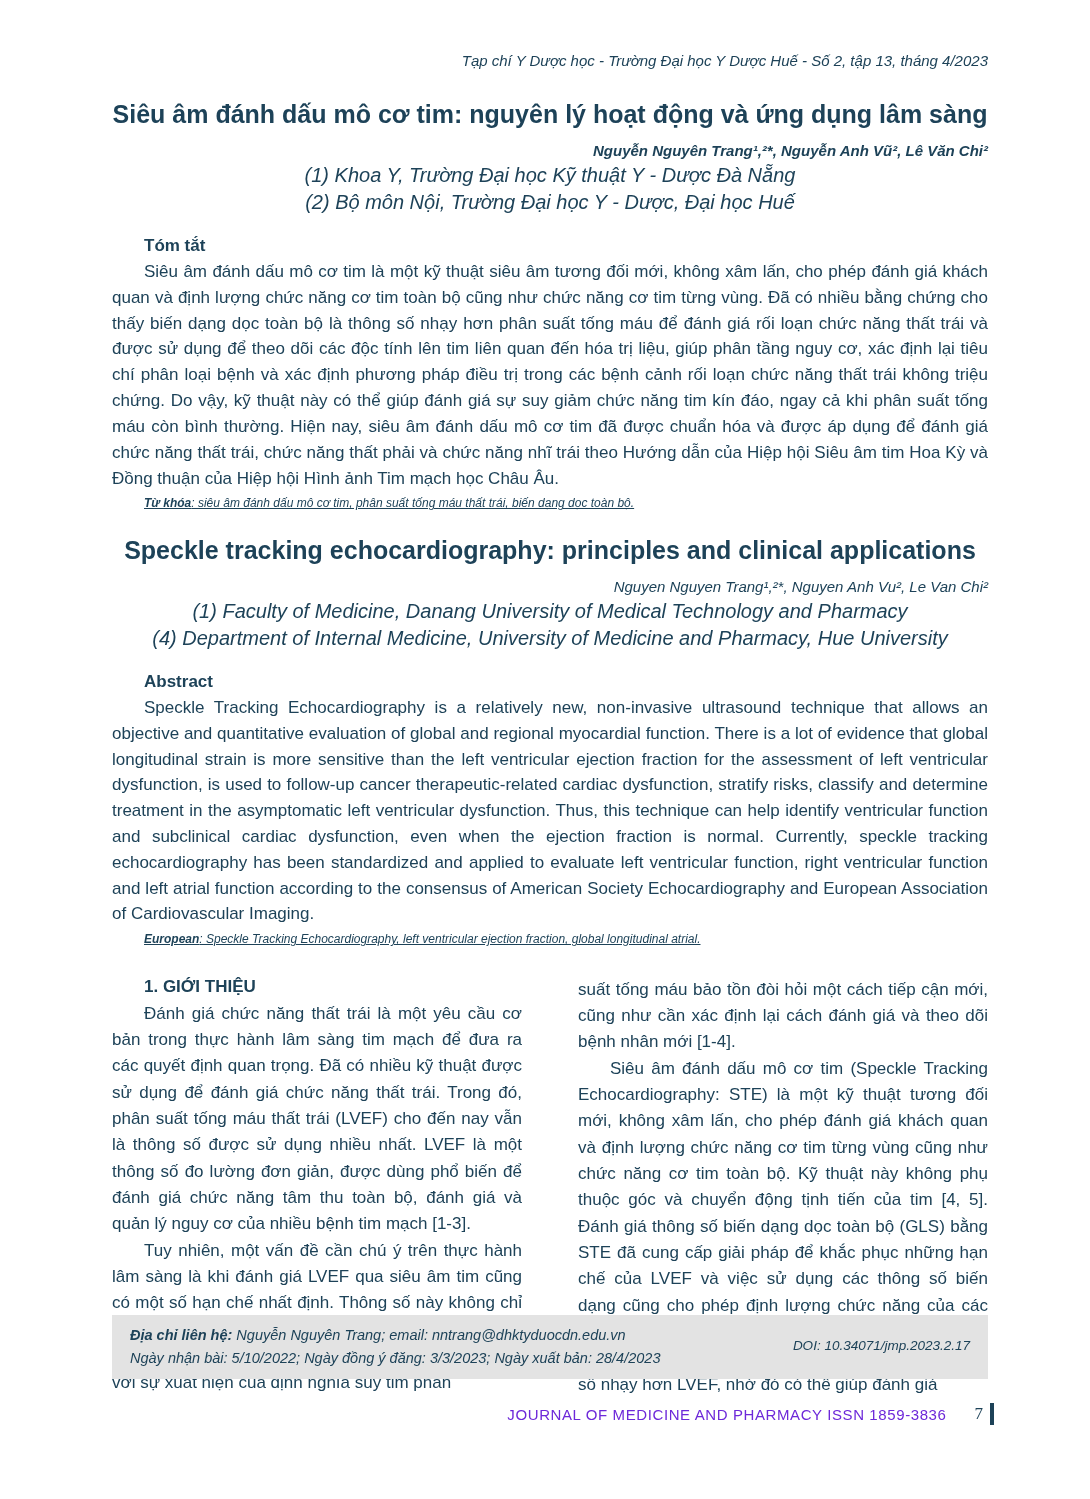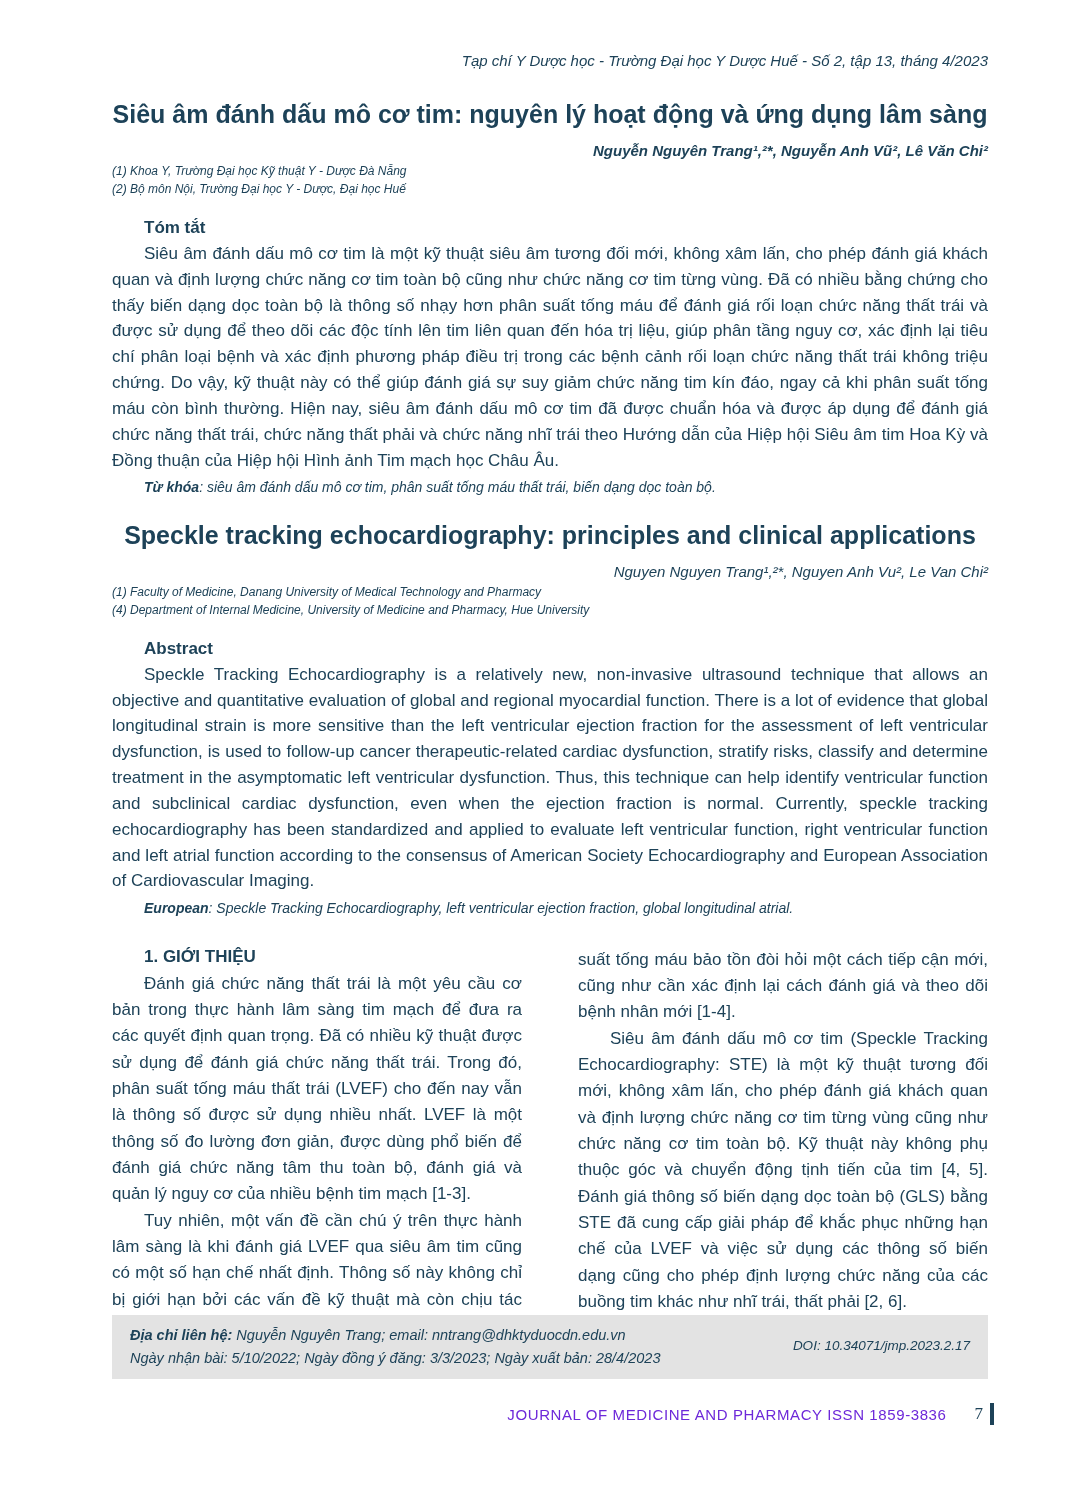--- a/index.html
+++ b/index.html
@@ -30,44 +30,45 @@
     margin-bottom: 13px;
   }
   .authors {
     text-align: right;
     font-style: italic;
     font-weight: bold;
     font-size: 15px;
     margin-bottom: 5px;
   }
   .affil {
-    text-align: left;
+    text-align: center;
     font-style: italic;
-    font-size: 12px;
+    font-size: 20px;
     margin-bottom: 4px;
   }
   .section-heading {
     font-weight: bold;
     font-size: 17px;
     text-indent: 32px;
     margin-top: 22px;
     margin-bottom: 3px;
   }
   .para {
     font-size: 17px;
     line-height: 1.52;
     text-align: justify;
     text-indent: 32px;
   }
   .keywords {
-    font-size: 14px;
+    font-size: 12px;
     font-style: italic;
     text-indent: 32px;
     margin-top: 4px;
     line-height: 1.45;
+    text-decoration: underline;
   }
   .kw-label { font-weight: bold; }
   .title-en { margin-top: 22px; }
   .columns {
     display: flex;
     gap: 56px;
     margin-top: 28px;
   }
   .col { width: 420px; }
   .col .section-heading { margin-top: 0; margin-bottom: 4px; }

